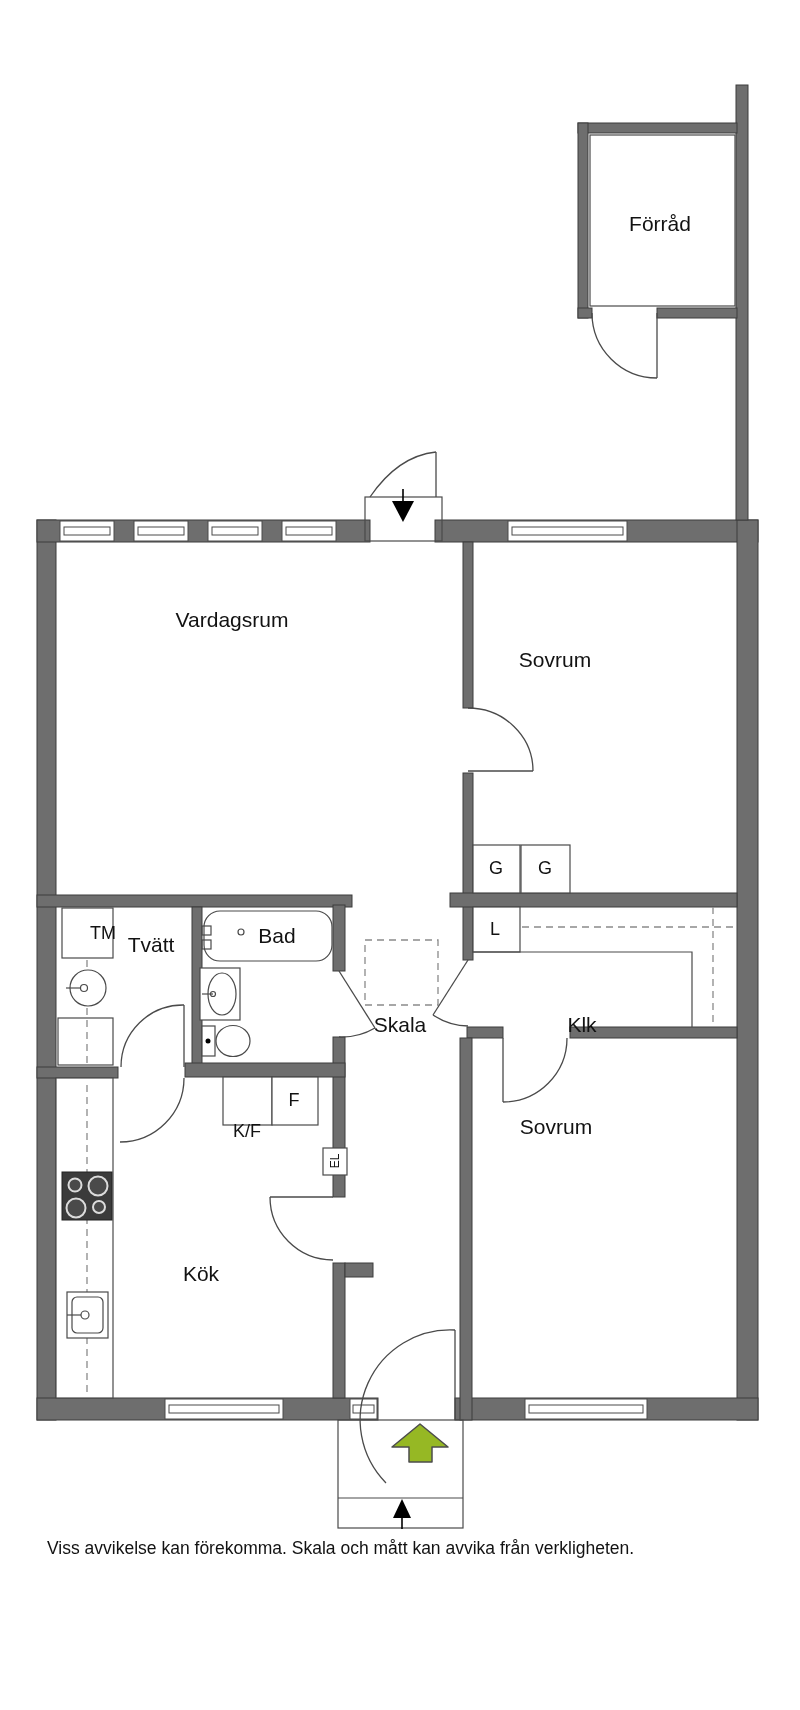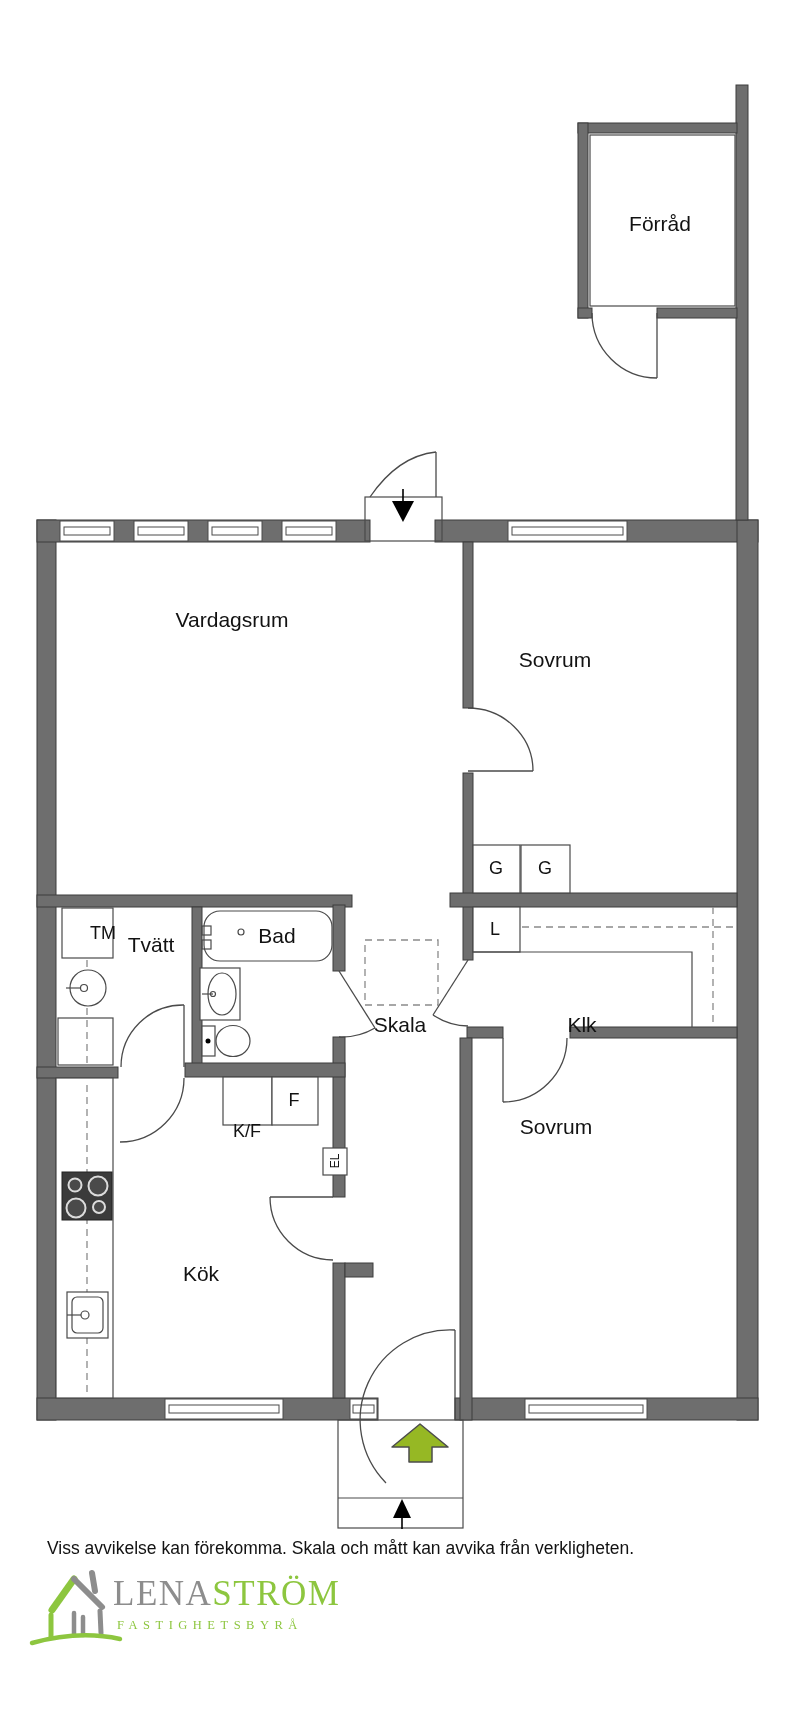--- a/index.html
+++ b/index.html
@@ -244,28 +244,14 @@
   <div class="lbl sm" style="left:103px;top:933px">TM</div>
   <div class="lbl sm" style="left:496px;top:868px">G</div>
   <div class="lbl sm" style="left:545px;top:868px">G</div>
   <div class="lbl sm" style="left:495px;top:929px">L</div>
   <div class="lbl sm" style="left:247px;top:1131px">K/F</div>
   <div class="lbl sm" style="left:294px;top:1100px">F</div>
   <div class="lbl el" style="left:335px;top:1161px">EL</div>
 
   <div id="disclaimer">Viss avvikelse kan förekomma. Skala och mått kan avvika från verkligheten.</div>
 
-  <div id="logo">
-    <svg id="logo-house" width="110" height="86" viewBox="0 0 110 86">
-      <path class="house-green" d="M30,46 L52,15" stroke-width="7"></path>
-      <path class="house-gray" d="M52,15 L80,43" stroke-width="6"></path>
-      <path class="house-gray" d="M70,9 L73,27" stroke-width="6"></path>
-      <path class="house-green" d="M29,51 L29,73" stroke-width="5"></path>
-      <path class="house-gray" d="M52,49 L52,71" stroke-width="4.5"></path>
-      <path class="house-gray" d="M61,53 L61,71" stroke-width="4.5"></path>
-      <path class="house-gray" d="M78,47 L79,69" stroke-width="5"></path>
-      <path class="house-green" d="M10,79 Q57,66 98,75" stroke-width="4.5"></path>
-    </svg>
-    <div id="logo-name"><span class="g1">LENA</span><span class="g2">STRÖM</span></div>
-    <div id="logo-sub">FASTIGHETSBYRÅ</div>
-  </div>
 
 </div>
 
 </body></html>

